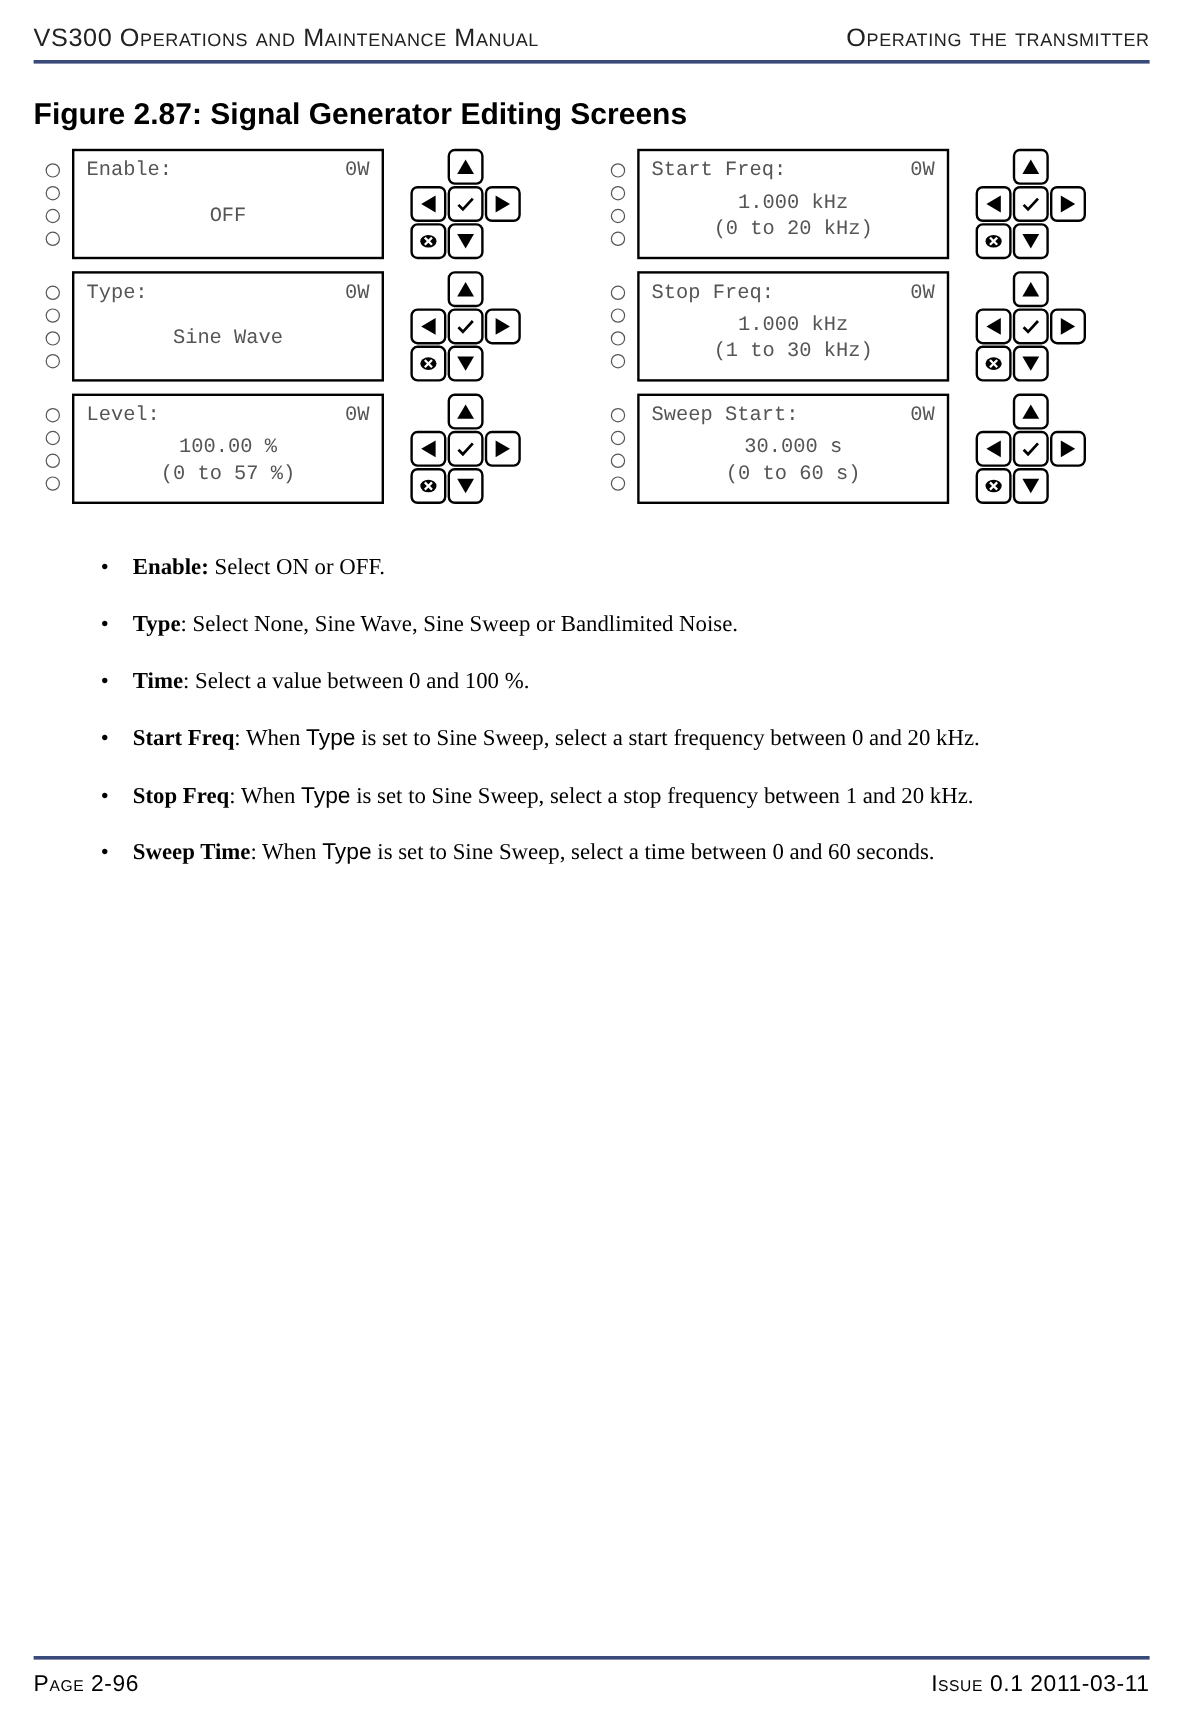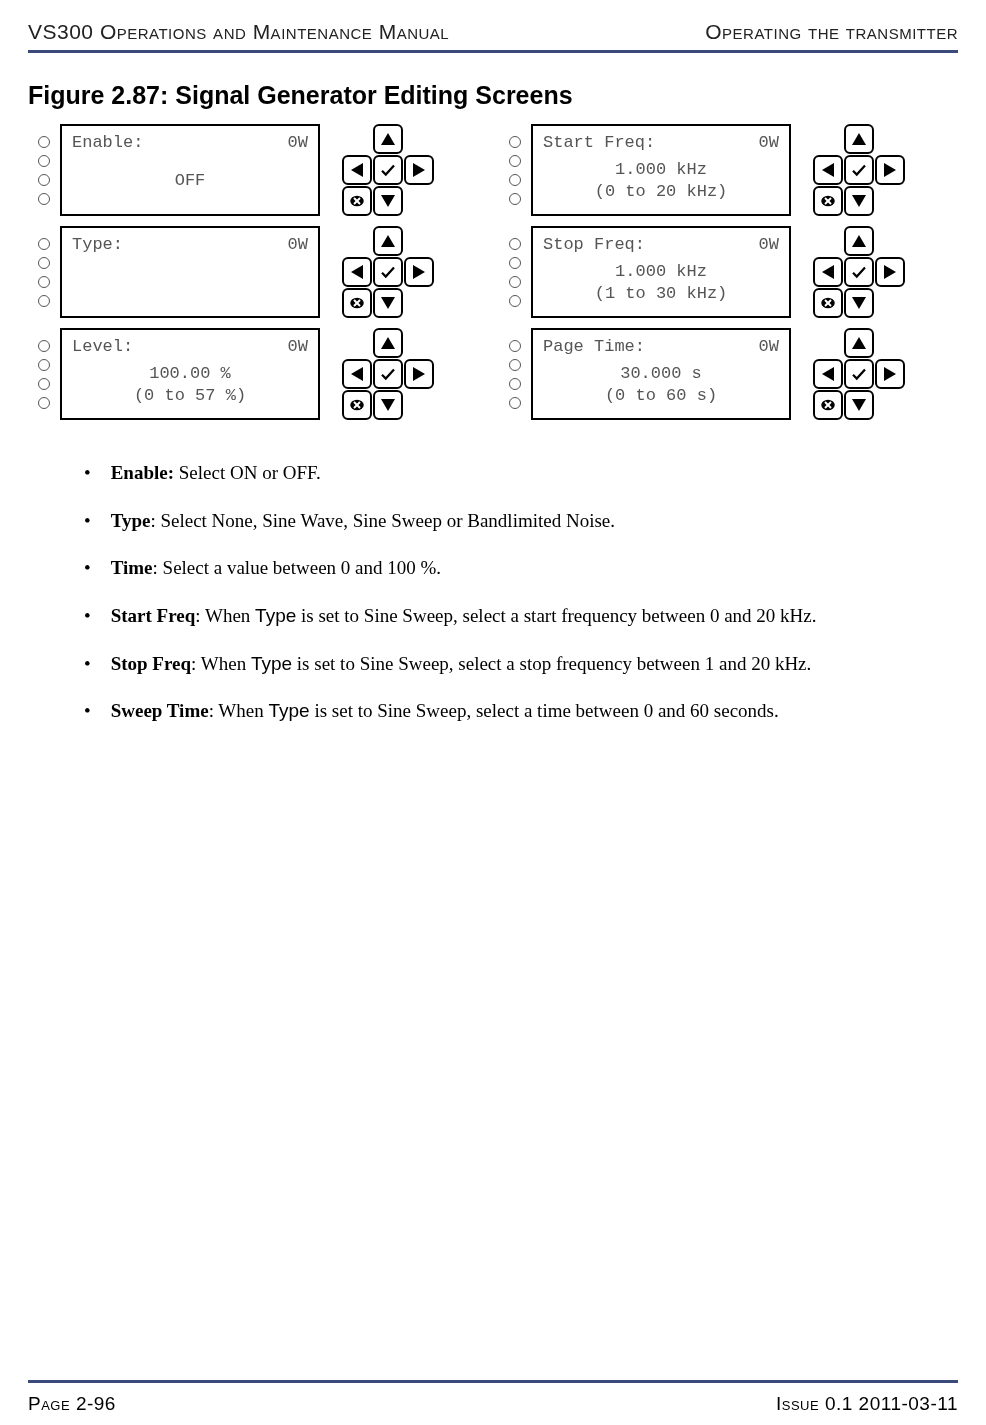--- a/index.html
+++ b/index.html
@@ -263,20 +263,24 @@
           <div class="dot"></div>
           <div class="dot"></div>
           <div class="dot"></div>
           <div class="dot"></div>
         </div>
       <div class="lcd">
         <div class="lcd-row1">
             <span>Type:</span>
             <span>0W</span>
           </div>
+        <div class="lcd-center">
+            <div>Sine Wave</div>
+            <div></div>
+          </div>
       </div>
       <div class="navpad">
         <div class="nav-btn nav-up">
             <div class="tri tri-up"></div>
           </div>
         <div class="nav-btn nav-left">
             <div class="tri tri-left"></div>
           </div>
         <div class="nav-btn nav-ok">
             <svg class="check-svg" viewBox="0 0 24 24">
@@ -391,21 +395,21 @@
 
     <div class="screen">
       <div class="dots">
           <div class="dot"></div>
           <div class="dot"></div>
           <div class="dot"></div>
           <div class="dot"></div>
         </div>
       <div class="lcd">
         <div class="lcd-row1">
-            <span>Page Time:</span>
+            <span>Sweep Start:</span>
             <span>0W</span>
           </div>
         <div class="lcd-center">
             <div>30.000 s</div>
             <div>(0 to 60 s)</div>
           </div>
       </div>
       <div class="navpad">
         <div class="nav-btn nav-up">
             <div class="tri tri-up"></div>

